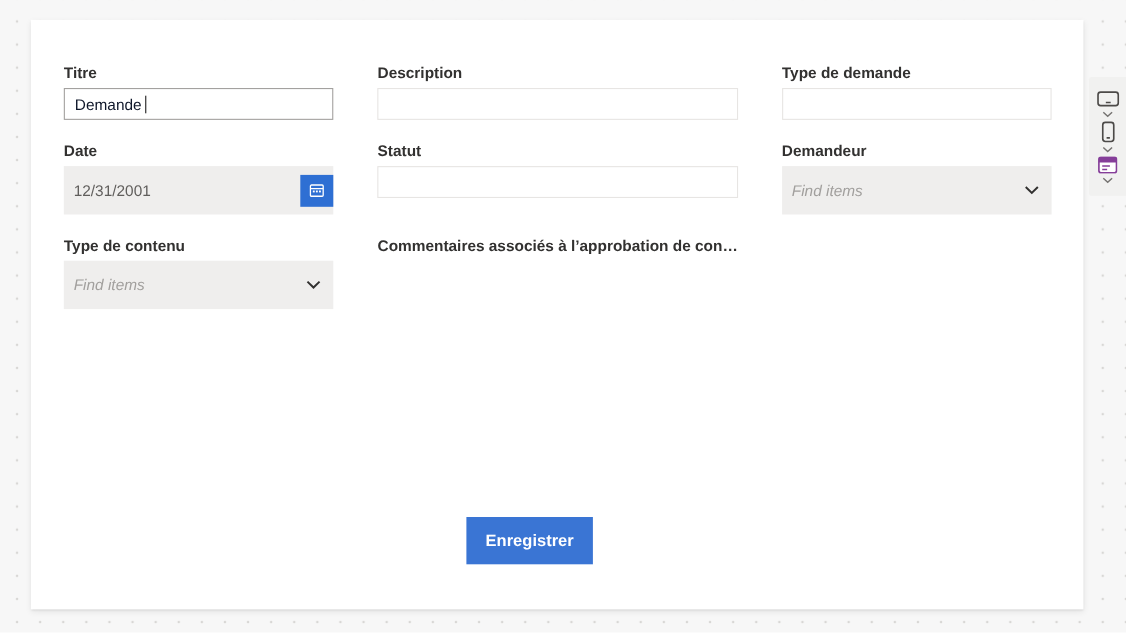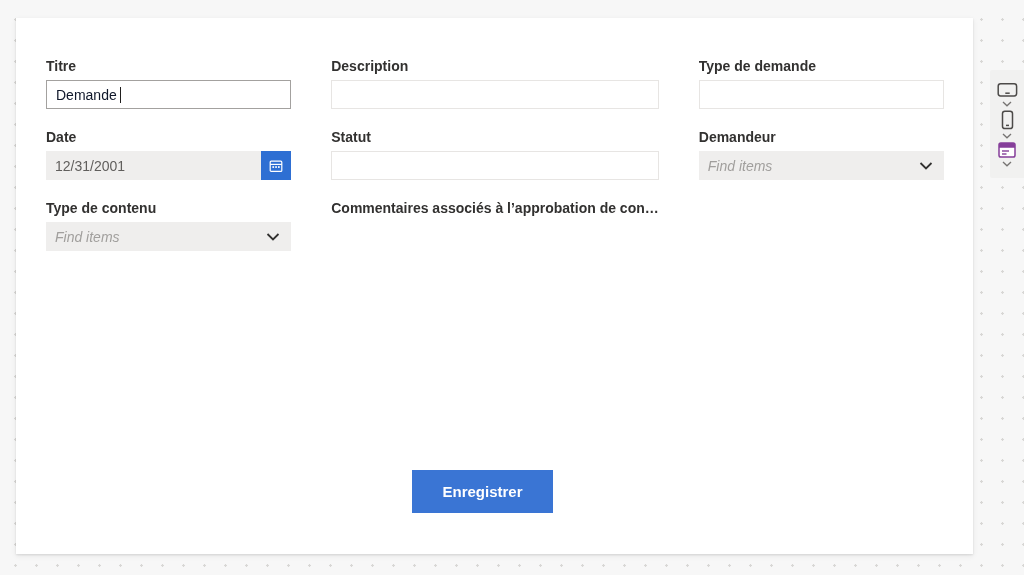--- a/index.html
+++ b/index.html
@@ -9,21 +9,21 @@
     background-color: #f7f7f7;
     background-image: radial-gradient(circle, #d8d7d5 1.05px, rgba(0,0,0,0) 1.45px);
     background-size: 21px 21px;
     background-position: 5px 9px;
     position: relative;
   }
 
   
   .card {
     position: absolute;
-    left: 16px; top: 18px;
+    left: 28px; top: 18px;
     width: 957px; height: 536px;
     background: #ffffff;
     box-shadow: 0 1px 2px rgba(0,0,0,0.10), 0 2px 6px rgba(0,0,0,0.07);
   }
   .form-grid {
     display: grid;
     grid-template-columns: repeat(3, 1fr);
     column-gap: 40px;
     row-gap: 20px;
     padding: 40px 29px 0 30px;
@@ -56,21 +56,21 @@
     display: flex;
     align-items: center;
   }
   .caret {
     display: inline-block;
     width: 1px; height: 16px;
     background: #201f1e;
     margin-left: 3px;
   }
   .field-filled {
-    height: 29px;
+    height: 44px;
     width: 100%;
     background: #efeeed;
     display: flex;
     align-items: center;
     position: relative;
     cursor: pointer;
   }
   .field-filled .value-text { font-size: 14px; color: #605e5c; padding-left: 9px; flex: 1; }
   .field-filled .placeholder-text { font-size: 14px; color: #a19f9d; padding-left: 9px; flex: 1; font-style: italic; }
   .dd-chevron { margin-right: 11px; display: flex; align-items: center; }
@@ -79,21 +79,21 @@
     border: none;
     background: #2e6fd3;
     display: flex; align-items: center; justify-content: center;
     cursor: pointer;
     flex: 0 0 30px;
   }
 
   .save-btn {
     position: absolute;
     left: 396px; top: 452px;
-    width: 141px; height: 43px;
+    width: 115px; height: 43px;
     background: #3a75d4;
     border: none;
     color: #ffffff;
     font-family: "Liberation Sans", sans-serif;
     font-size: 15px;
     font-weight: 700;
     cursor: pointer;
   }
 
   

